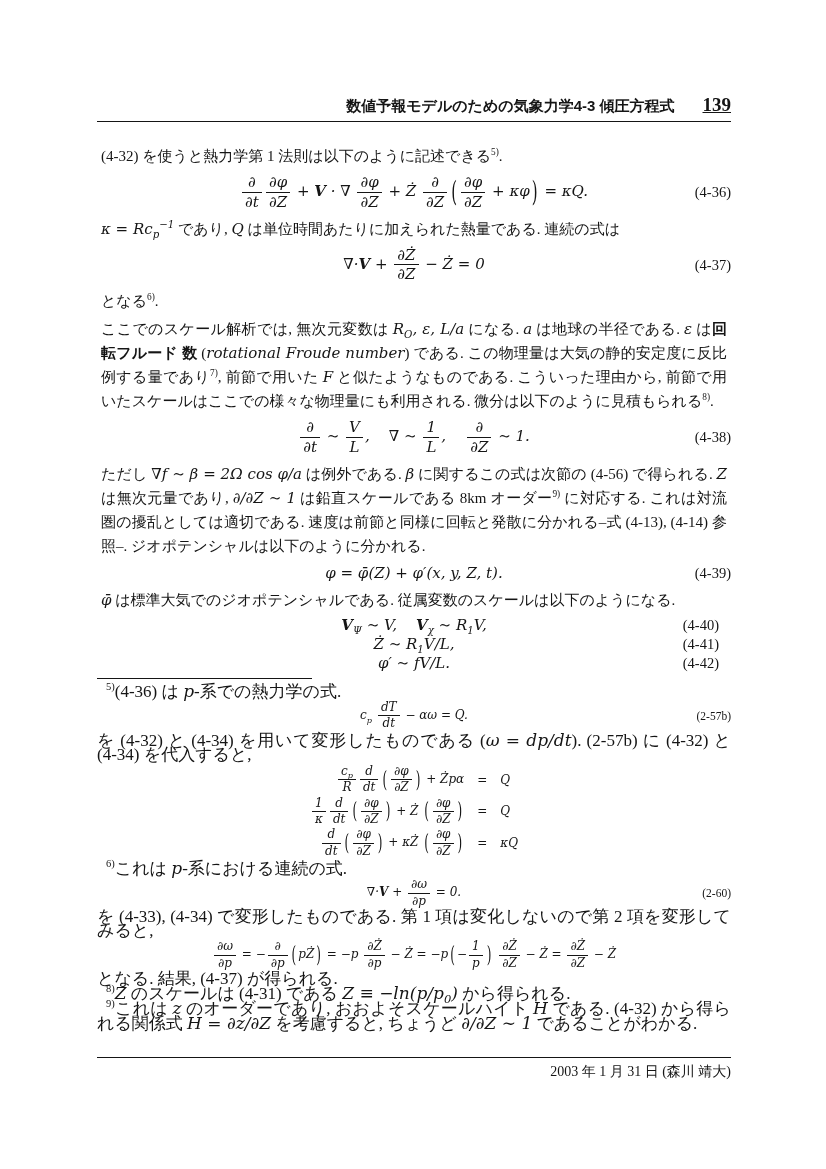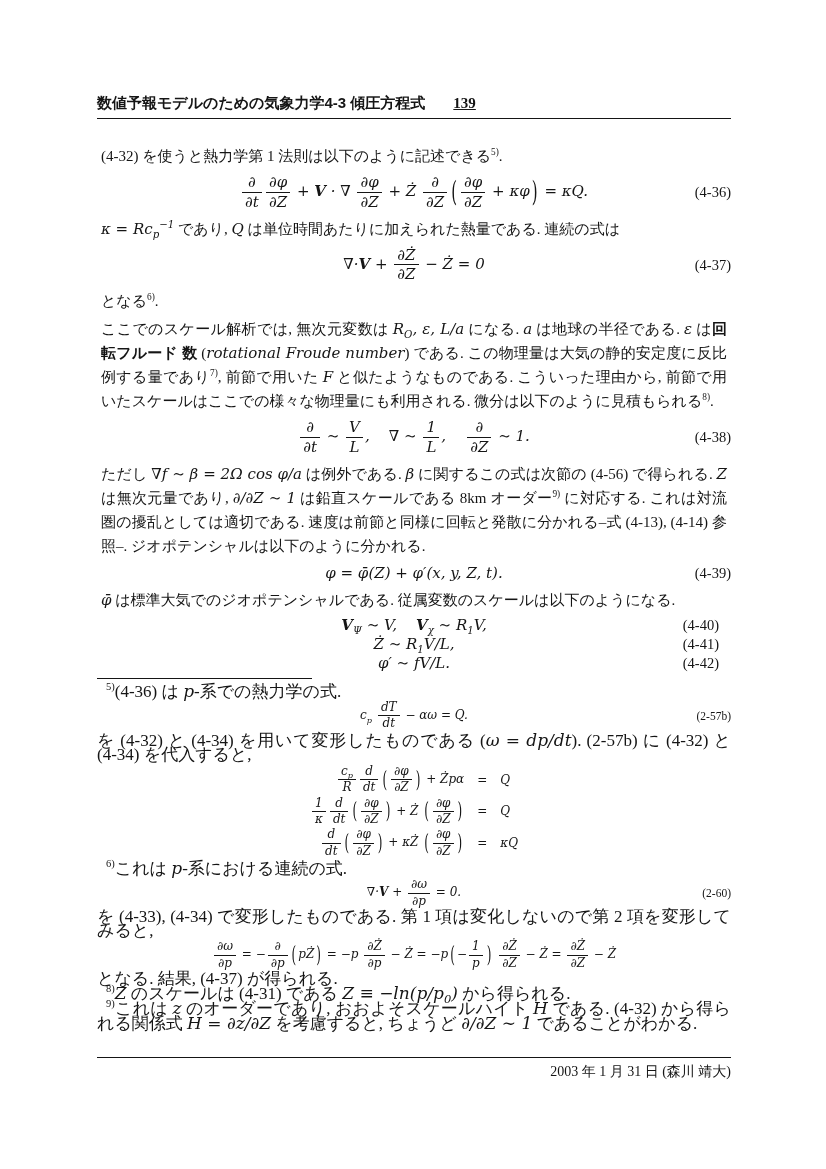--- a/index.html
+++ b/index.html
@@ -4,26 +4,26 @@
 <style>
   html,body{margin:0;padding:0;background:#ffffff;}
   .page{
     position:relative;width:826px;height:1169px;background:#ffffff;color:#151515;
     font-family:"Liberation Serif","DejaVu Serif",serif;overflow:hidden;
   }
   
   .header{
     position:absolute;left:97px;right:95px;top:94px;
     border-bottom:1px solid #151515;padding-bottom:5px;
-    display:flex;justify-content:flex-start;align-items:baseline;
+    display:flex;justify-content:flex-end;align-items:baseline;
   }
   .header-left{font-family:"Liberation Sans","DejaVu Sans",sans-serif;font-weight:bold;font-size:15px;}
   .header-right{display:flex;align-items:baseline;}
   .header-section{font-family:"Liberation Sans","DejaVu Sans",sans-serif;font-weight:bold;font-size:15px;}
-  .header-page{font-weight:bold;font-size:15px;margin-left:28px;text-decoration:underline;}
+  .header-page{font-weight:bold;font-size:19px;margin-left:28px;text-decoration:underline;}
   
   .content{position:absolute;left:97px;width:634px;top:140px;}
   p.body{font-size:15px;line-height:24px;margin:4px;text-align:justify;}
   .gap-top{margin-top:10px;}
   
   .r-plain{}
   .r-bold{font-weight:700;font-family:"Liberation Sans","DejaVu Sans",sans-serif;}
   .r-italic{font-style:italic;font-family:"DejaVu Serif",serif;}
   .r-math{font-style:italic;font-family:"DejaVu Serif",serif;}
   sub.r-mathsub,sup.r-mathsup{font-style:italic;font-family:"DejaVu Serif",serif;}

